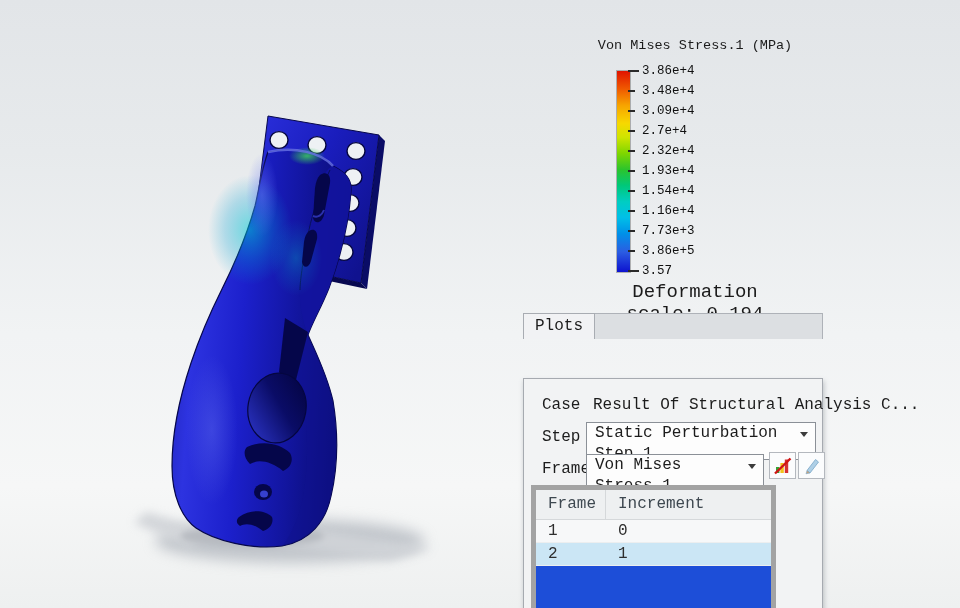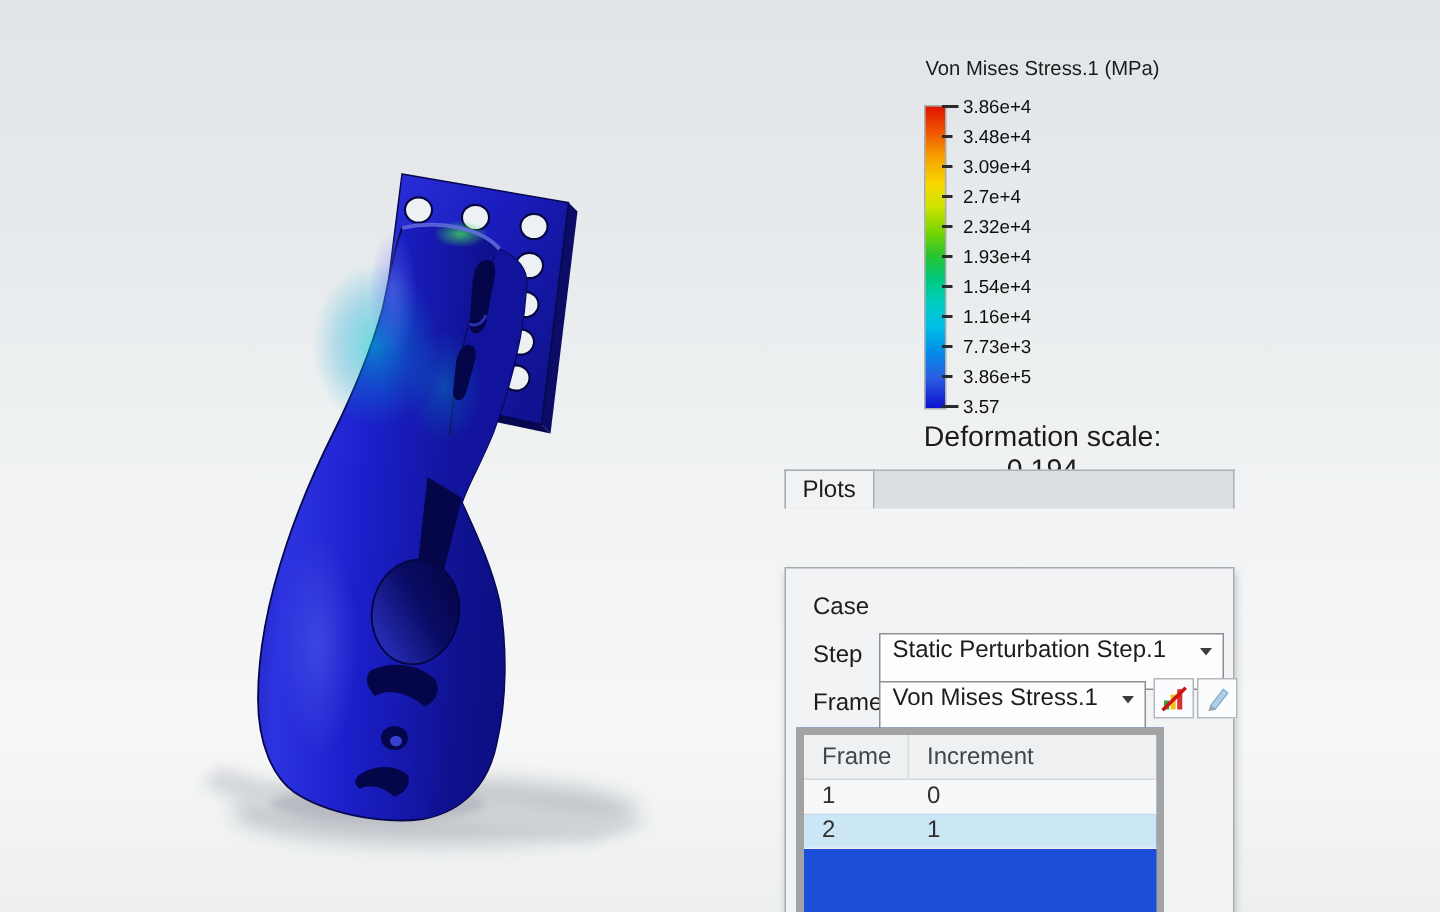--- a/index.html
+++ b/index.html
@@ -1,18 +1,18 @@
 <!DOCTYPE html>
 <html><head>
 <meta charset="utf-8">
 <style>
   html,body{margin:0;padding:0;}
   body{font-family:"Liberation Sans",sans-serif;-webkit-font-smoothing:antialiased;}
   #app{position:relative;width:960px;height:608px;overflow:hidden;
-       background:linear-gradient(180deg,#e2e5e8 0%,#e7eaec 25%,#f1f3f4 55%,#f6f7f7 80%,#eef0f0 100%);}
+       background:linear-gradient(180deg,#e2e5e8 0%,#e7eaec 25%,#f1f3f4 55%,#f6f7f7 80%,#eef0f0 100%);font-family:Liberation Mono, monospace;}
 
   
   #viewport3d{position:absolute;left:0;top:0;width:960px;height:608px;}
 
   
   .legend{position:absolute;left:595px;top:38px;width:200px;height:262px;color:#141414;}
   .legend-title{position:absolute;left:0;top:0;width:100%;text-align:center;font-size:13.5px;color:#1b1b1b;}
   .colorbar{position:absolute;left:22px;top:33px;width:13px;height:201px;outline:1px solid rgba(60,60,60,.35);
     background:linear-gradient(180deg,#e01400 0%,#f05a00 9%,#f7a300 17%,#f7d800 26%,#cfe400 33%,#7fd600 41%,
       #2cc42c 49%,#00c87a 57%,#00cdc2 65%,#00bfe8 73%,#0090e8 81%,#2b5de2 90%,#0d12cf 100%);}
@@ -209,20 +209,21 @@
       </div>
   <div class="deform">Deformation scale: 0.194</div>
 </div>
 
 <div class="panel">
   <div class="tabstrip"></div>
   <div class="tab">Plots</div>
 
   <div class="panel-body">
     <span class="flabel" style="top:17px">Case</span>
+    <span class="fvalue" style="top:17px">Result Of Structural Analysis C...</span>
 
     <span class="flabel" style="top:49px">Step</span>
     <div class="selectbox" style="left:62px;top:43px;width:230px">
       <span>Static Perturbation Step.1</span>
       <span class="caret"></span>
     </div>
 
     <span class="flabel" style="top:81px">Frame</span>
     <div class="selectbox" style="left:62px;top:75px;width:178px">
       <span>Von Mises Stress.1</span>

